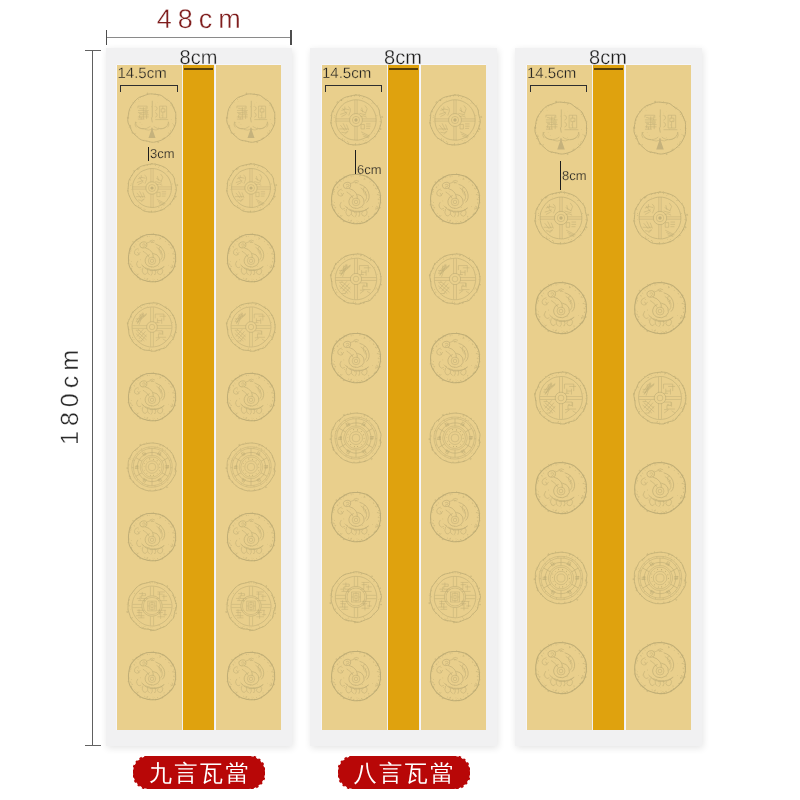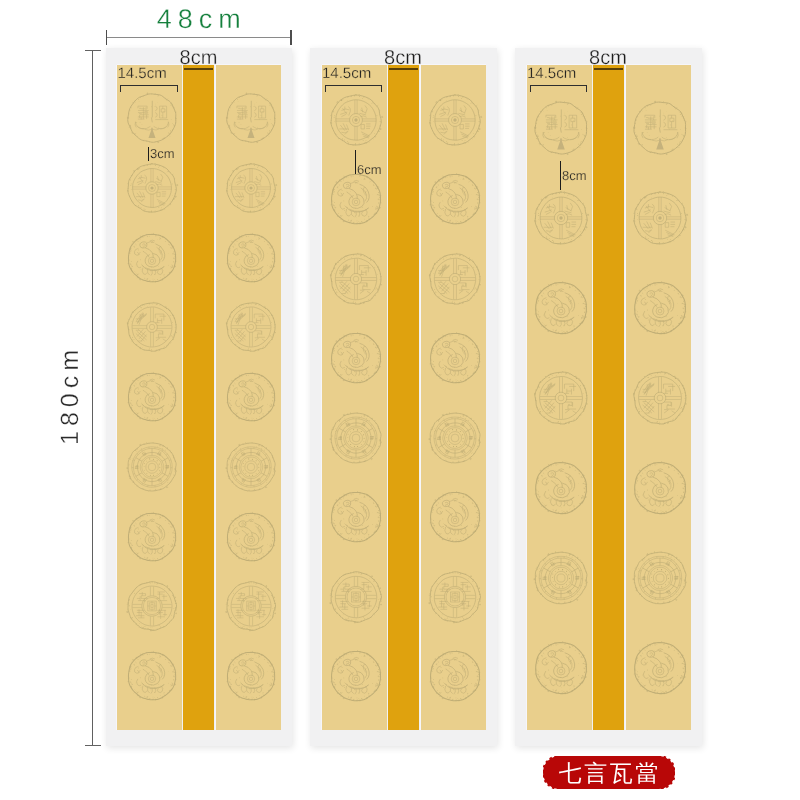--- a/index.html
+++ b/index.html
@@ -4,21 +4,21 @@
 <style>
 html,body{margin:0;padding:0;}
 body{width:800px;height:800px;background:#fff;font-family:"Liberation Sans",sans-serif;overflow:hidden;-webkit-font-smoothing:antialiased;text-rendering:geometricPrecision;}
 .stage{position:relative;width:800px;height:800px;}
 .panel{position:absolute;background:#f1f1f2;box-shadow:1px 2px 7px rgba(0,0,0,.11);}
 .strip{position:absolute;background:#e9cf8c;overflow:hidden;box-shadow:-1px 0 0 #f6f6fa, 0 -1px 0 #f6f6fa;}
 .gold{position:absolute;background:#dfa20e;}
 .med{position:absolute;display:block;overflow:visible;}
 .dimtext{position:absolute;color:#1c1c1c;white-space:nowrap;font-weight:300;}
 
-.lbl48{font-size:27px;letter-spacing:6px;text-align:center;text-indent:6px;color:#15803d;-webkit-text-stroke:0.35px #ffffff;}
+.lbl48{font-size:27px;letter-spacing:6px;text-align:center;text-indent:6px;color:#7f1d1d;-webkit-text-stroke:0.35px #ffffff;}
 .lbl180{font-size:25px;letter-spacing:5px;color:#2b2b2b;-webkit-text-stroke:0.35px #ffffff;writing-mode:vertical-rl;transform:rotate(180deg);display:flex;align-items:center;justify-content:center;text-indent:6px;}
 .lbl145{font-size:15px;line-height:20.5px;-webkit-text-stroke:0.3px #e9cf8c;}
 .lbl8{font-size:20px;line-height:20px;text-align:center;-webkit-text-stroke:0.3px #f1f1f2;}
 .lblgap{font-size:13px;line-height:19px;-webkit-text-stroke:0.25px #e9cf8c;}
 .dim-h{position:absolute;height:1.2px;background:#8a8a8a;}
 .dim-h .tick{position:absolute;top:-7px;width:1.4px;height:15px;background:#4d4d4d;}
 .dim-h .tick-l{left:0}.dim-h .tick-r{right:0}
 .dim-v{position:absolute;width:1px;background:#606060;}
 .dim-v .vt{position:absolute;left:-7.5px;width:16px;height:1.3px;background:#626262;}
 .dim-v .vt-t{top:0}.dim-v .vt-b{bottom:0}
@@ -560,31 +560,37 @@
       <span class="vt vt-t"></span>
       <span class="vt vt-b"></span>
     </div>
 <div class="dimtext lbl180" style="left:56px;top:50px;width:28px;height:696px">180cm</div>
 <div class="dimtext lbl145" style="left:117.5px;top:64px">14.5cm</div>
 <div class="bracket" style="left:120.0px;top:85px;width:55.5px"></div>
 <div class="dimtext lbl8" style="left:169.0px;top:48px;width:59.0px">8cm</div>
 <div class="underline8" style="left:184.0px;top:68px;width:29.0px"></div>
 <div class="vtick" style="left:147.5px;top:147.0px;height:14.0px"></div>
 <div class="dimtext lblgap" style="left:150.0px;top:144.0px">3cm</div>
+<div class="badge" style="left:132.75px;top:756px;width:132px;height:34px">
+      <svg class="badge-bg" viewBox="0 0 132 33" width="132" height="33">
+        <use href="#badgepill"></use>
+      </svg>
+      <span class="badge-text">九言瓦當</span>
+    </div>
 <div class="dimtext lbl145" style="left:322.0px;top:64px">14.5cm</div>
 <div class="bracket" style="left:324.5px;top:85px;width:55.5px"></div>
 <div class="dimtext lbl8" style="left:373.5px;top:48px;width:59.0px">8cm</div>
 <div class="underline8" style="left:388.5px;top:68px;width:29.0px"></div>
 <div class="vtick" style="left:354.5px;top:150.0px;height:24.0px"></div>
 <div class="dimtext lblgap" style="left:357.0px;top:160px">6cm</div>
+<div class="badge" style="left:337.5px;top:756px;width:132px;height:34px">
+      <svg class="badge-bg" viewBox="0 0 132 33" width="132" height="33">
+        <use href="#badgepill"></use>
+      </svg>
+      <span class="badge-text">八言瓦當</span>
+    </div>
 <div class="dimtext lbl145" style="left:527.0px;top:64px">14.5cm</div>
 <div class="bracket" style="left:529.5px;top:85px;width:55.5px"></div>
 <div class="dimtext lbl8" style="left:578.5px;top:48px;width:59.0px">8cm</div>
 <div class="underline8" style="left:593.5px;top:68px;width:29.0px"></div>
 <div class="vtick" style="left:559.5px;top:161.0px;height:29.0px"></div>
 <div class="dimtext lblgap" style="left:562.0px;top:166.0px">8cm</div>
-<div class="badge" style="left:542.5px;top:756px;width:132px;height:34px">
-      <svg class="badge-bg" viewBox="0 0 132 33" width="132" height="33">
-        <use href="#badgepill"></use>
-      </svg>
-      <span class="badge-text">七言瓦當</span>
-    </div>
 </div>
 
 </body></html>

